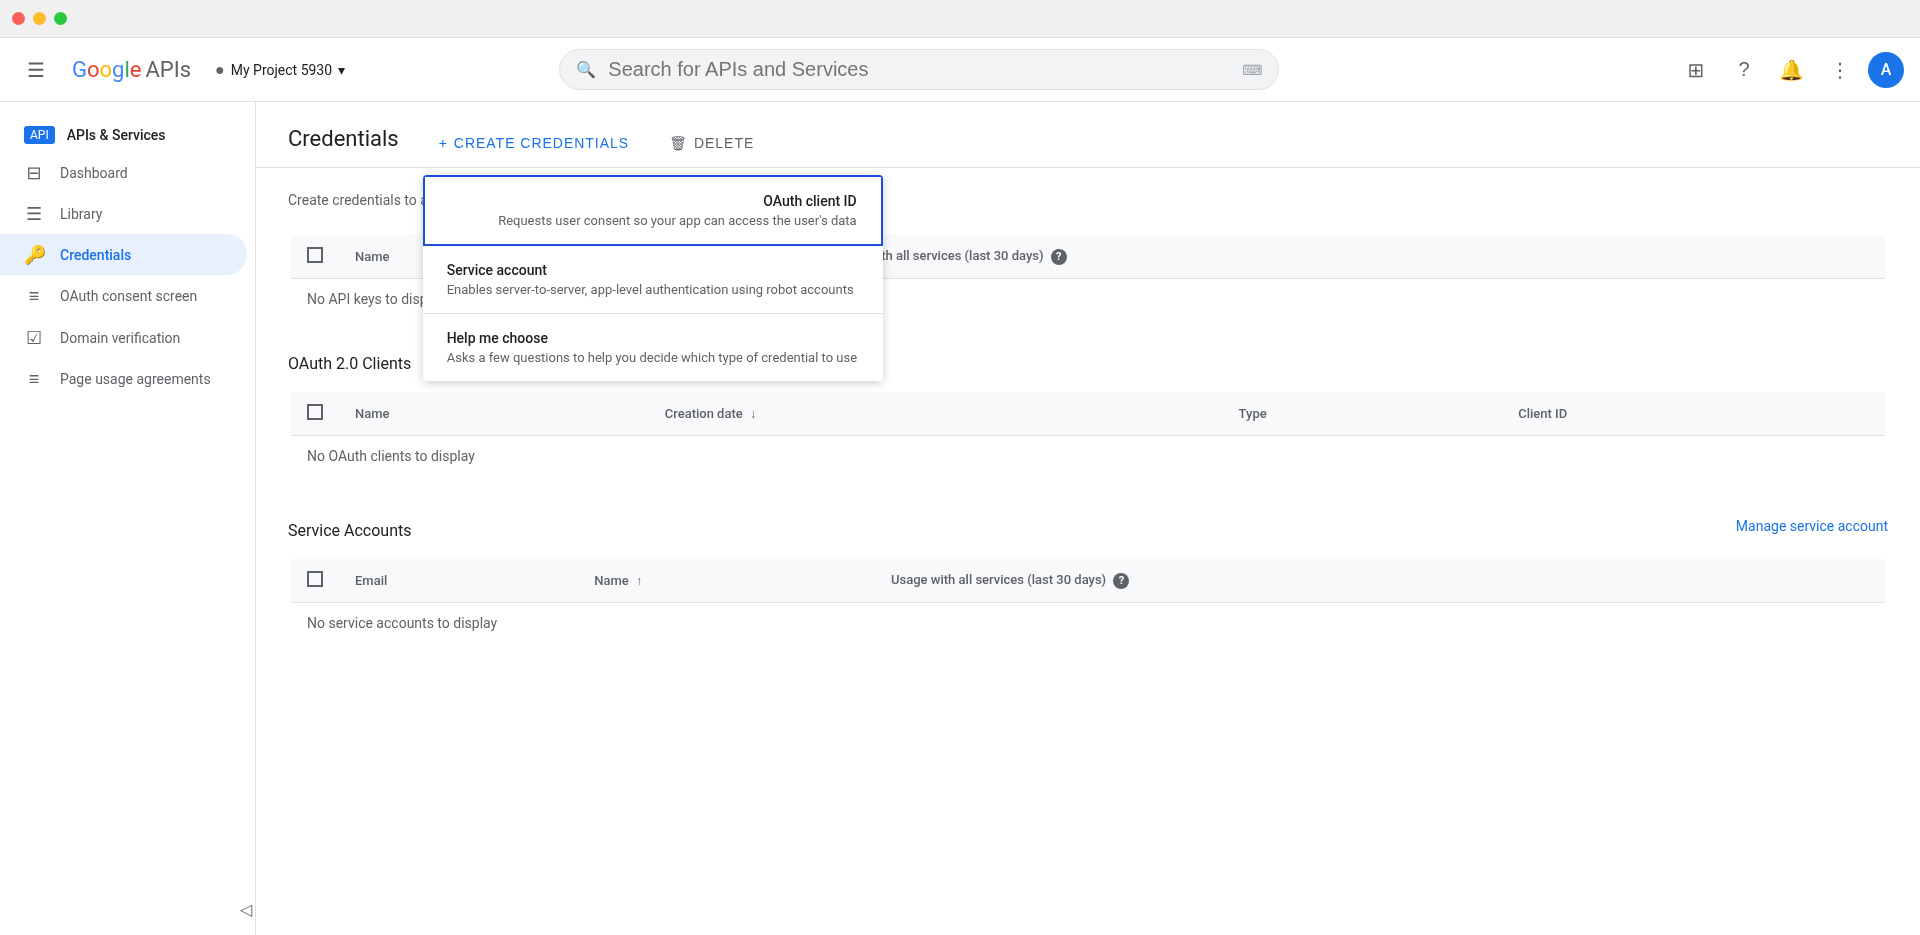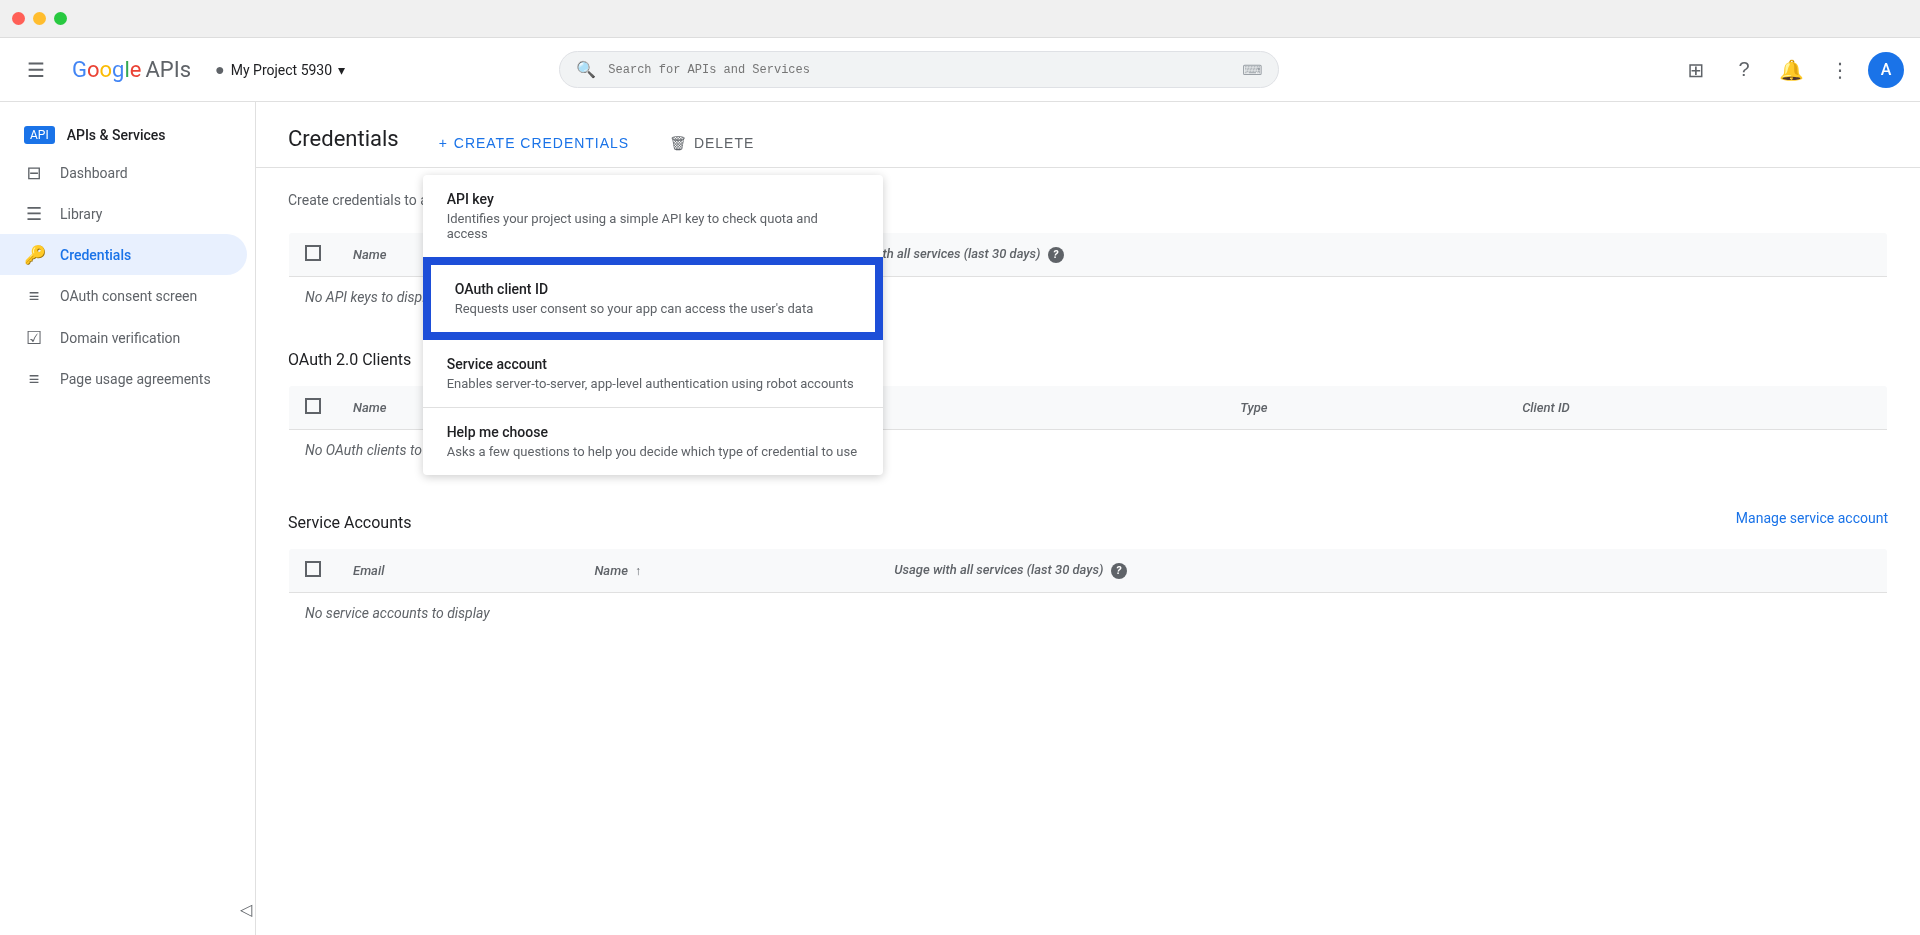--- a/index.html
+++ b/index.html
@@ -62,22 +62,22 @@
       border: 1px solid #dfe1e5;
       border-radius: 24px;
       padding: 8px 16px;
       gap: 12px;
       background: #f1f3f4;
       margin: 0 auto;
     }
     .search-icon { color: #9aa0a6; font-size: 16px; }
     .search-input {
       border: none; background: transparent; outline: none;
-      font-size: 12px; color: #7f1d1d; flex: 1;
-      font-family: Liberation Mono, monospace;
+      font-size: 20px; color: #7f1d1d; flex: 1;
+      font-family: Liberation Sans, sans-serif;
     }
     .search-keyboard { color: #9aa0a6; font-size: 14px; }
 
     .topnav-right {
       display: flex;
       align-items: center;
       gap: 8px;
       margin-left: auto;
     }
     .icon-btn {
@@ -195,21 +195,22 @@
       border-radius: 4px;
       width: 460px;
       z-index: 1000;
       overflow: hidden;
     }
     .menu-item {
       padding: 16px 24px;
       cursor: pointer;
     }
     .menu-item.highlighted {
-      border: 8px solid #1d4ed8;
+      border: 2px solid #1d4ed8;
+      text-align: right;
     }
     .menu-item-title {
       font-size: 14px;
       font-weight: 500;
       color: #202124;
       margin-bottom: 4px;
     }
     .menu-item-desc {
       font-size: 13px;
       color: #5f6368;
@@ -235,25 +236,24 @@
       font-size: 16px;
       font-weight: 400;
       color: #202124;
       margin-bottom: 16px;
     }
 
     
     .data-table {
       width: 100%;
       border-collapse: collapse;
-      border: 1px solid #eab308;
+      border: 3px solid #eab308;
       border-radius: 4px;
       overflow: hidden;
       margin-bottom: 32px;
-      font-style: italic;
     }
     .table-header {
       background: #f8f9fa;
       border-bottom: 1px solid #e0e0e0;
     }
     .table-header th {
       padding: 12px 16px;
       text-align: left;
       font-size: 13px;
       font-weight: 500;
@@ -396,24 +396,20 @@
         <button class="create-btn">
           <span>+</span>
           <span>CREATE CREDENTIALS</span>
         </button>
         <button class="delete-btn">
           <span>🗑</span>
           <span>DELETE</span>
         </button>
 
         <div class="dropdown-menu">
-          <div class="menu-item">
-            <div class="menu-item-title">API key</div>
-            <div class="menu-item-desc">Identifies your project using a simple API key to check quota and access</div>
-          </div>
           <div class="menu-item highlighted">
             <div class="menu-item-title">OAuth client ID</div>
             <div class="menu-item-desc">Requests user consent so your app can access the user's data</div>
           </div>
           <div class="menu-item">
             <div class="menu-item-title">Service account</div>
             <div class="menu-item-desc">Enables server-to-server, app-level authentication using robot accounts</div>
           </div>
           <div class="menu-divider"></div>
           <div class="menu-item">

